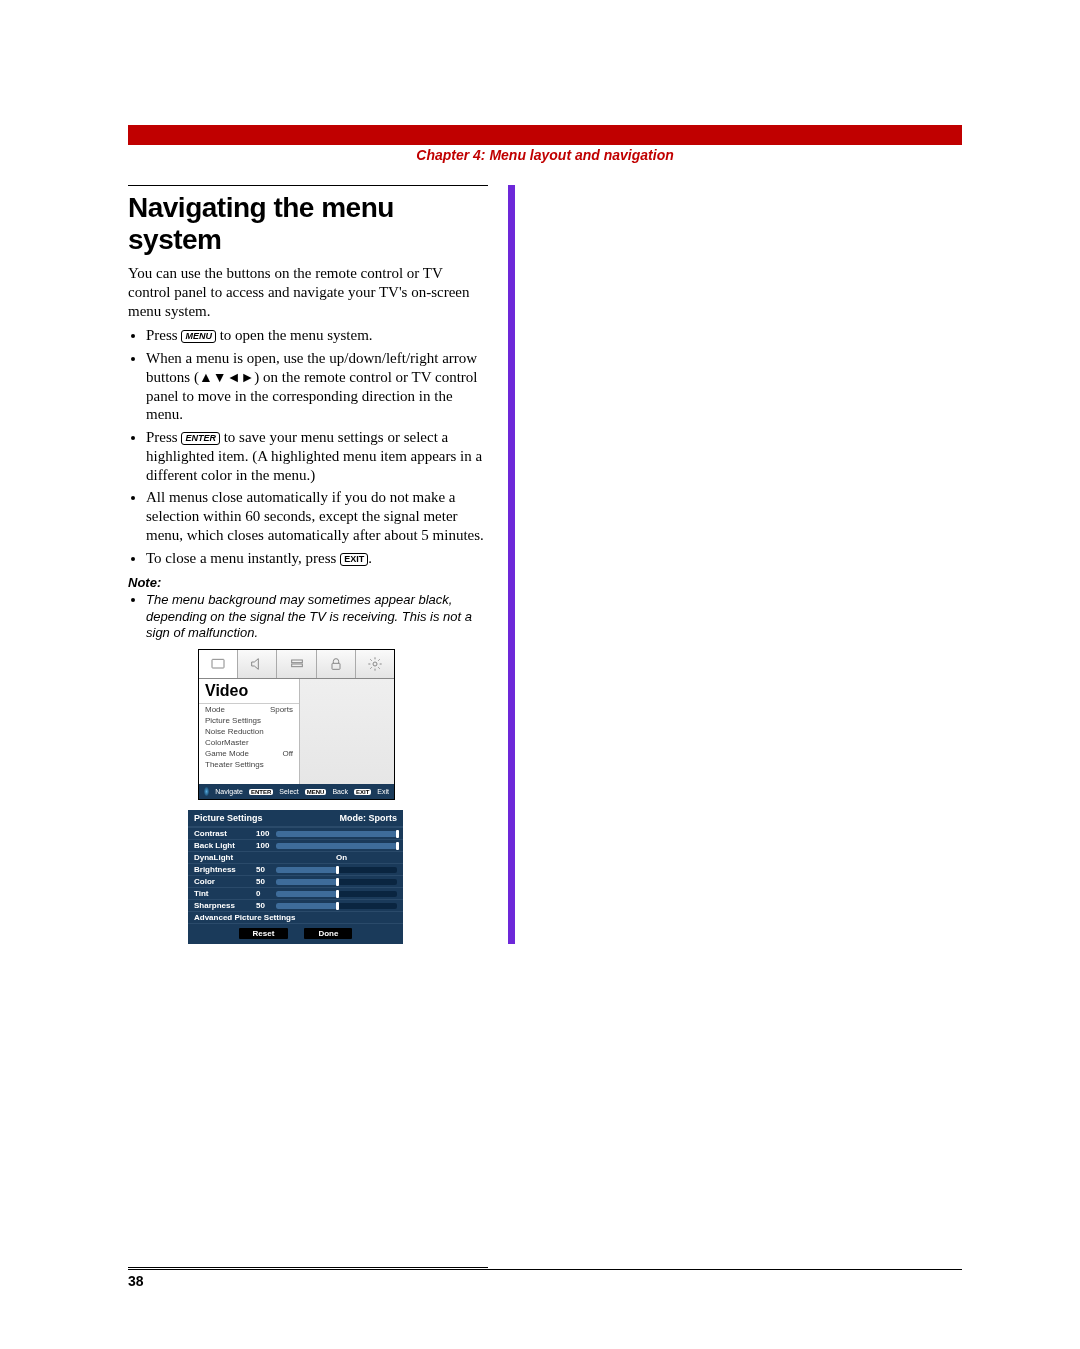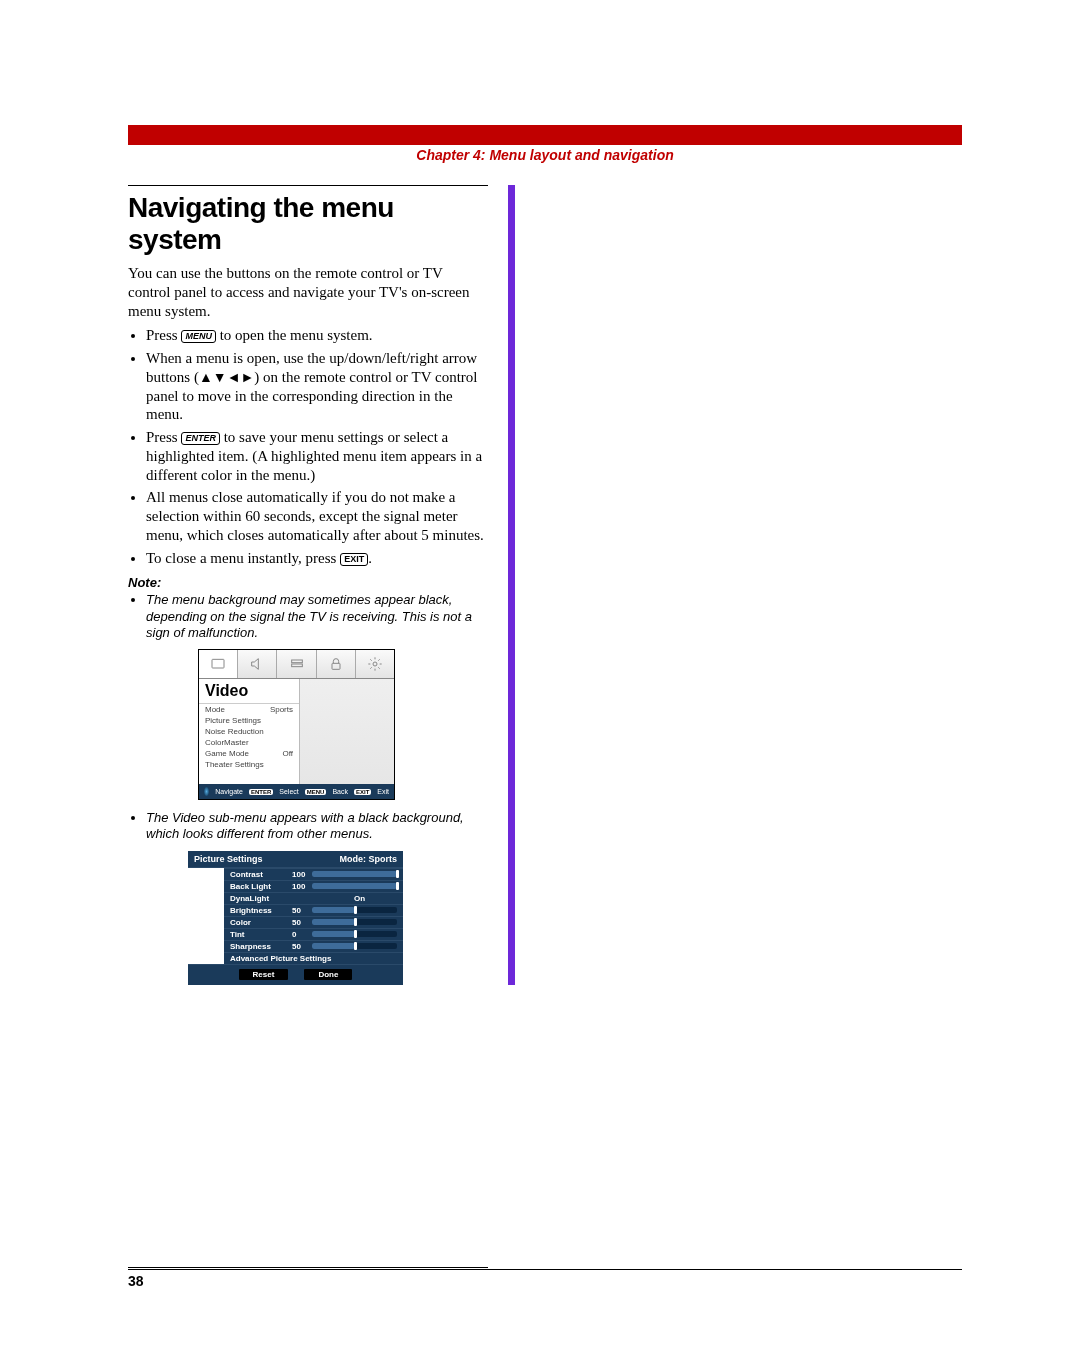--- a/index.html
+++ b/index.html
@@ -146,21 +146,21 @@
     font-size: 8px;
     color:#fff;
   }
   .menu2-head {
     display:flex;justify-content:space-between;
     background:#1a3a5a;padding:3px 6px;font-weight:bold;
     font-size:9px;border-bottom:1px solid #2a4a6a;
   }
   .menu2-row {
     display:flex;align-items:center;
-    background:#1a3a5a;padding:1px 6px;border-top:1px solid #2a4a6a;margin-left:36px;
+    background:#1a3a5a;padding:1px 6px;border-top:1px solid #2a4a6a;
   }
   .menu2-row .lab{width:62px;font-weight:bold;}
   .menu2-row .val{width:20px;text-align:left;font-weight:bold;}
   .menu2-row .bar{flex:1;height:6px;background:#0a2540;border-radius:2px;position:relative;}
   .menu2-row .bar .fill{position:absolute;left:0;top:0;bottom:0;background:#3e6c9a;border-radius:2px;}
   .menu2-row .knob{position:absolute;top:-1px;width:3px;height:8px;background:#fff;border-radius:1px;}
   .menu2-row.full .lab{width:auto;}
   .menu2-buttons {
     display:flex;gap:16px;justify-content:center;
     background:#1a3a5a;padding:4px 0 5px;border-top:1px solid #2a4a6a;
@@ -276,23 +276,20 @@
             <span>Navigate</span>
           <span class="k">ENTER</span>
             <span>Select</span>
           <span class="k">MENU</span>
             <span>Back</span>
           <span class="k">EXIT</span>
             <span>Exit</span>
         </div>
       </div>
 
-      <ul class="note-list">
-        <li>The Video sub-menu appears with a black background, which looks different from other menus.</li>
-      </ul>
 
       <div class="menu2">
         <div class="menu2-head">
           <span>Picture Settings</span>
           <span>Mode: Sports</span>
         </div>
         <div id="menu2-rows">
             <div class="menu2-row">
               <span class="lab">Contrast</span>
               <span class="val">100</span>

